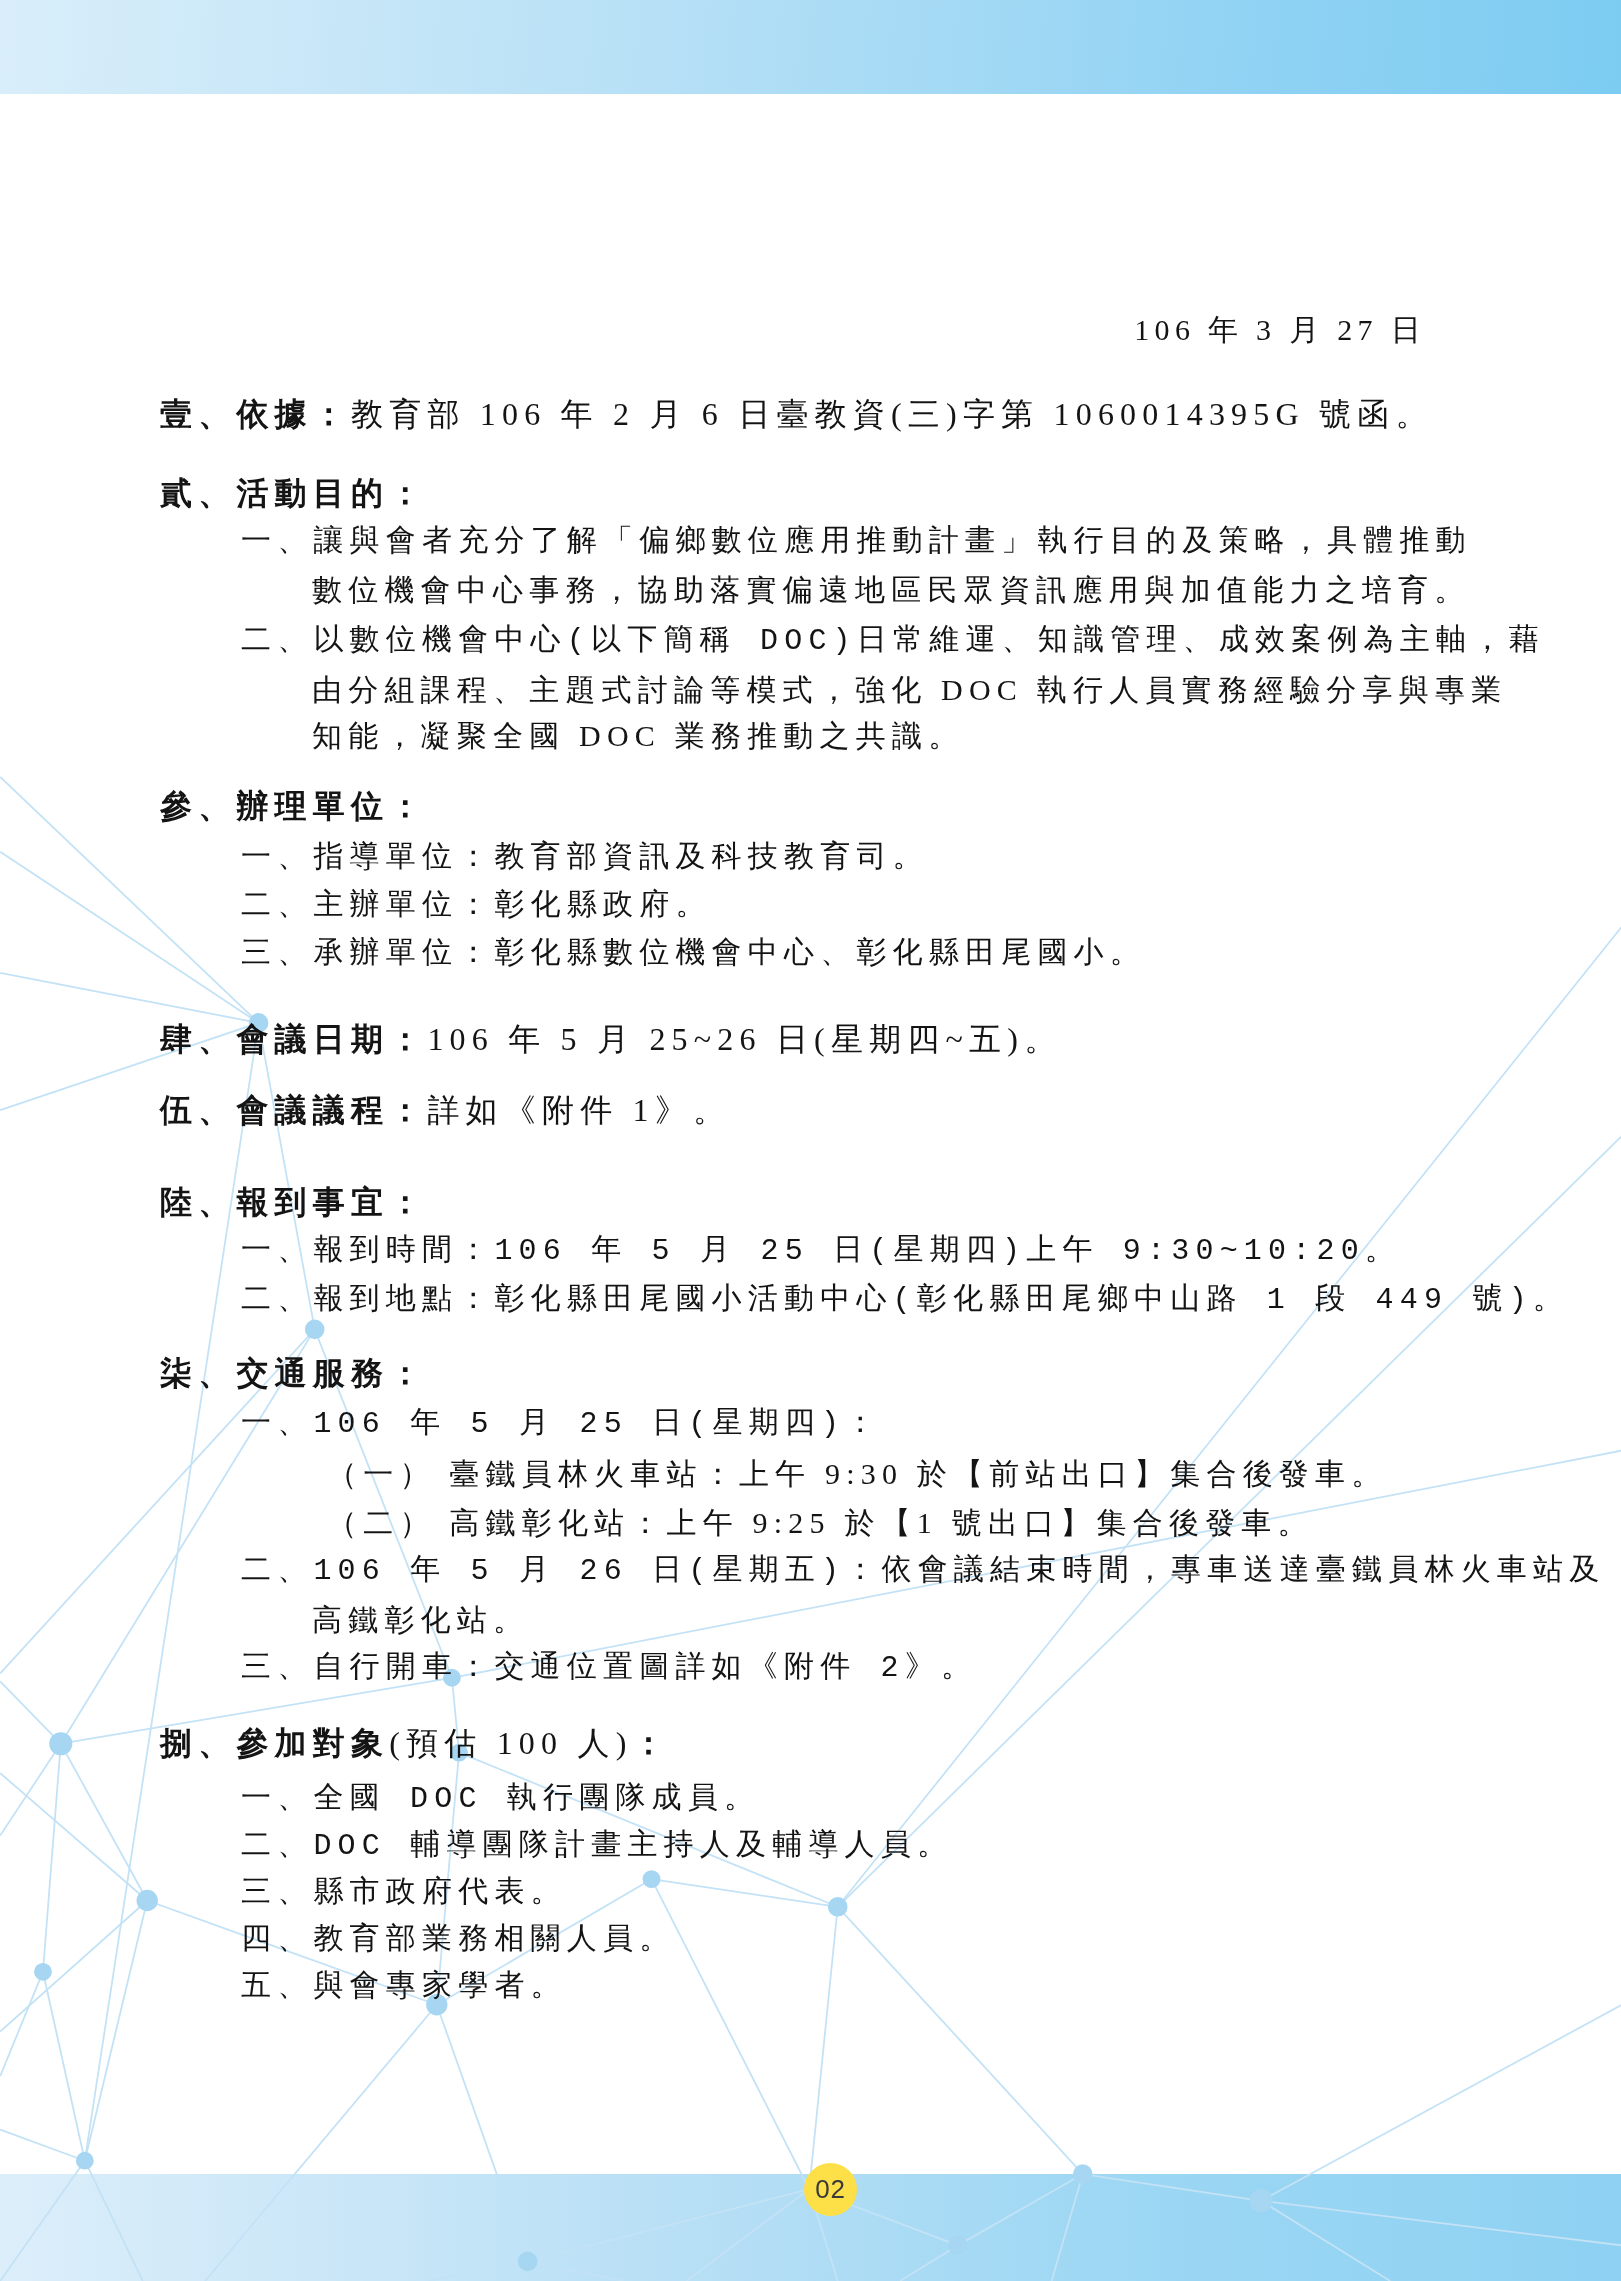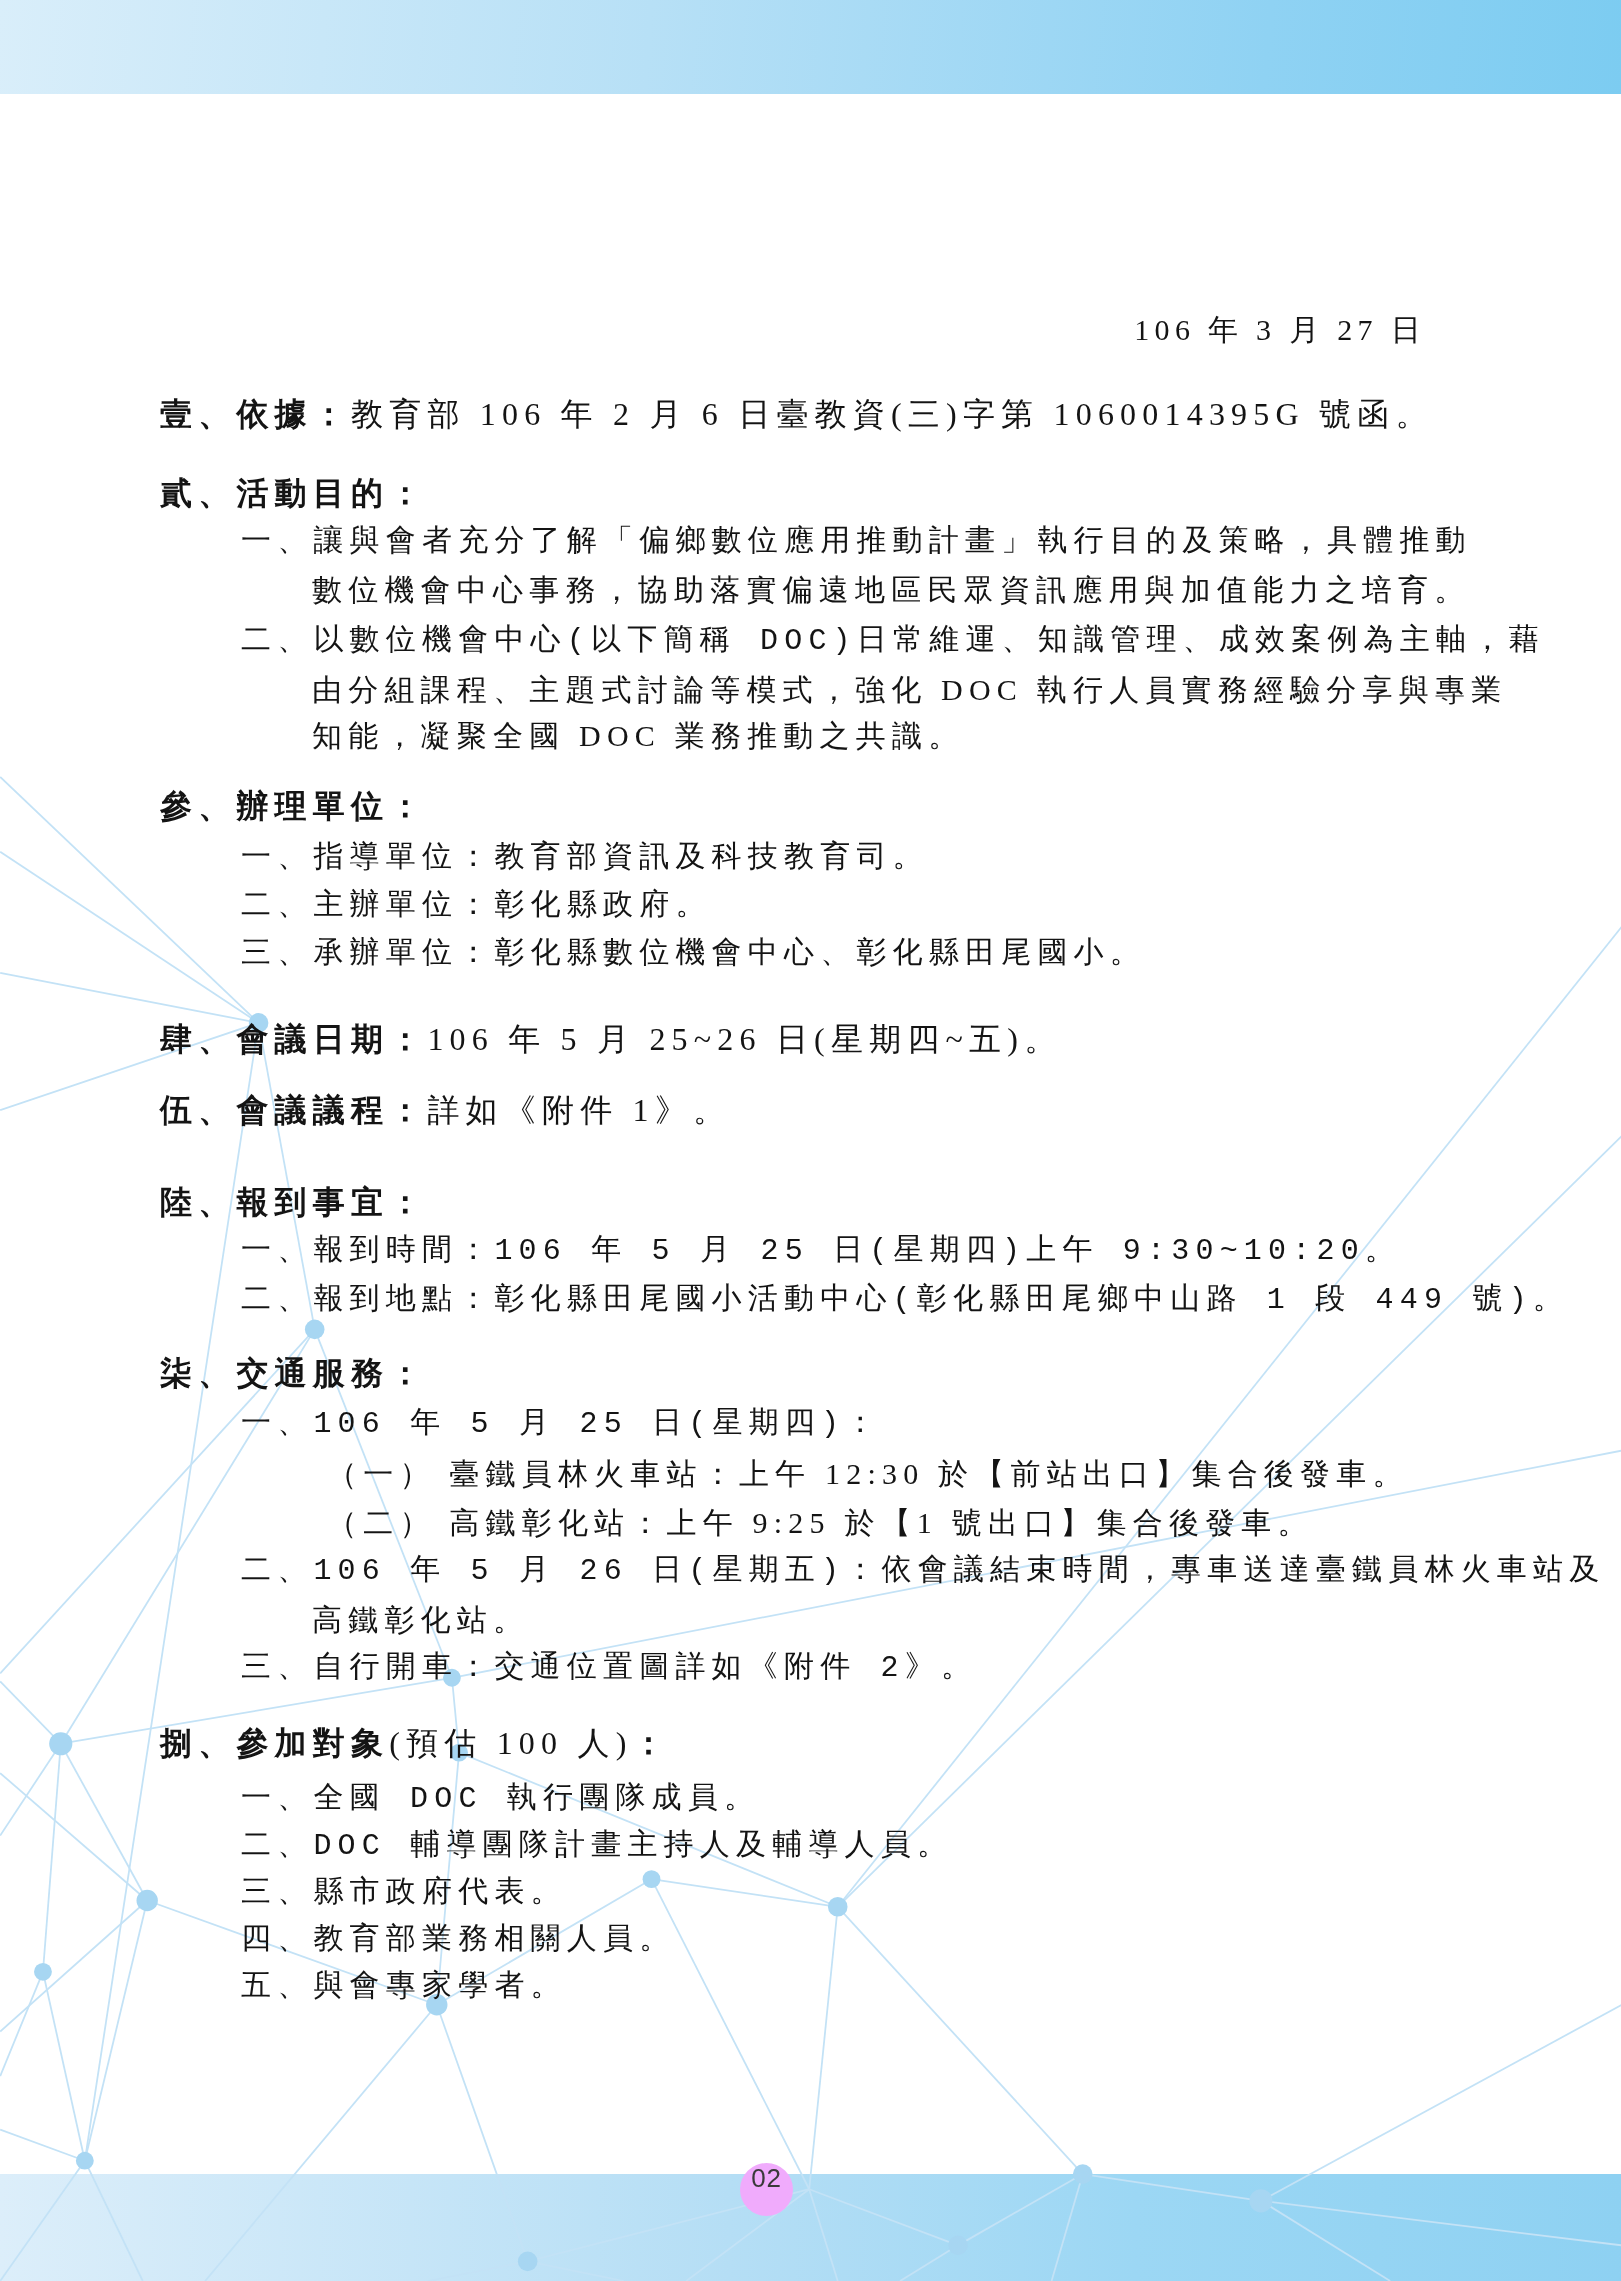--- a/index.html
+++ b/index.html
@@ -43,24 +43,24 @@
     position:absolute;
     font-size:30px;letter-spacing:6.2px;line-height:39px;
     white-space:nowrap;
   }
   .doc-line.h{left:160px;font-size:32px;}
   .doc-line.i{left:241px;font-family:Liberation Mono, monospace;}
   .doc-line.c{left:312px;}
   .doc-line.s{left:327px;}
   .doc-line .b{font-weight:bold;}
   .footer-badge{
-    position:absolute;left:740px;top:2163px;width:53px;height:53px;
-    background:#f0abfc;border-radius:50%;
+    position:absolute;left:804px;top:2163px;width:53px;height:53px;
+    background:#fde047;border-radius:50%;
     z-index:4;
-    display:flex;justify-content:center;
+    display:flex;align-items:center;justify-content:center;
   }
   .footer-page-number{
     font-family:"Liberation Sans","DejaVu Sans",sans-serif;
     font-size:26px;color:#3a3a3a;letter-spacing:0.9px;
   }
 </style>
 </head>
 <body>
 
 <div class="page">
@@ -154,21 +154,21 @@
         <div class="doc-line i" style="top: 839px;"><span class="">一、指導單位：教育部資訊及科技教育司。</span></div>
         <div class="doc-line i" style="top: 887px;"><span class="">二、主辦單位：彰化縣政府。</span></div>
         <div class="doc-line i" style="top: 935px;"><span class="">三、承辦單位：彰化縣數位機會中心、彰化縣田尾國小。</span></div>
         <div class="doc-line h" style="top: 1020px;"><span class="b">肆、會議日期：</span><span class="">106 年 5 月 25~26 日(星期四~五)。</span></div>
         <div class="doc-line h" style="top: 1076px; margin-top: 15px;"><span class="b">伍、會議議程：</span><span class="">詳如《附件 1》。</span></div>
         <div class="doc-line h" style="top: 1183px;"><span class="b">陸、報到事宜：</span></div>
         <div class="doc-line i" style="top: 1232px;"><span class="">一、報到時間：106 年 5 月 25 日(星期四)上午 9:30~10:20。</span></div>
         <div class="doc-line i" style="top: 1281px;"><span class="">二、報到地點：彰化縣田尾國小活動中心(彰化縣田尾鄉中山路 1 段 449 號)。</span></div>
         <div class="doc-line h" style="top: 1354px;"><span class="b">柒、交通服務：</span></div>
         <div class="doc-line i" style="top: 1405px;"><span class="">一、106 年 5 月 25 日(星期四)：</span></div>
-        <div class="doc-line s" style="top: 1454px;"><span class="">（一） 臺鐵員林火車站：上午 12:30 於【前站出口】集合後發車。</span></div>
+        <div class="doc-line s" style="top: 1454px;"><span class="">（一） 臺鐵員林火車站：上午 9:30 於【前站出口】集合後發車。</span></div>
         <div class="doc-line s" style="top: 1503px;"><span class="">（二） 高鐵彰化站：上午 9:25 於【1 號出口】集合後發車。</span></div>
         <div class="doc-line i" style="top: 1552px;"><span class="">二、106 年 5 月 26 日(星期五)：依會議結束時間，專車送達臺鐵員林火車站及</span></div>
         <div class="doc-line c" style="top: 1600px;"><span class="">高鐵彰化站。</span></div>
         <div class="doc-line i" style="top: 1649px;"><span class="">三、自行開車：交通位置圖詳如《附件 2》。</span></div>
         <div class="doc-line h" style="top: 1724px;"><span class="b">捌、參加對象</span><span class="">(預估 100 人)</span><span class="b">：</span></div>
         <div class="doc-line i" style="top: 1780px;"><span class="">一、全國 DOC 執行團隊成員。</span></div>
         <div class="doc-line i" style="top: 1827px;"><span class="">二、DOC 輔導團隊計畫主持人及輔導人員。</span></div>
         <div class="doc-line i" style="top: 1874px;"><span class="">三、縣市政府代表。</span></div>
         <div class="doc-line i" style="top: 1921px;"><span class="">四、教育部業務相關人員。</span></div>
         <div class="doc-line i" style="top: 1968px;"><span class="">五、與會專家學者。</span></div>

